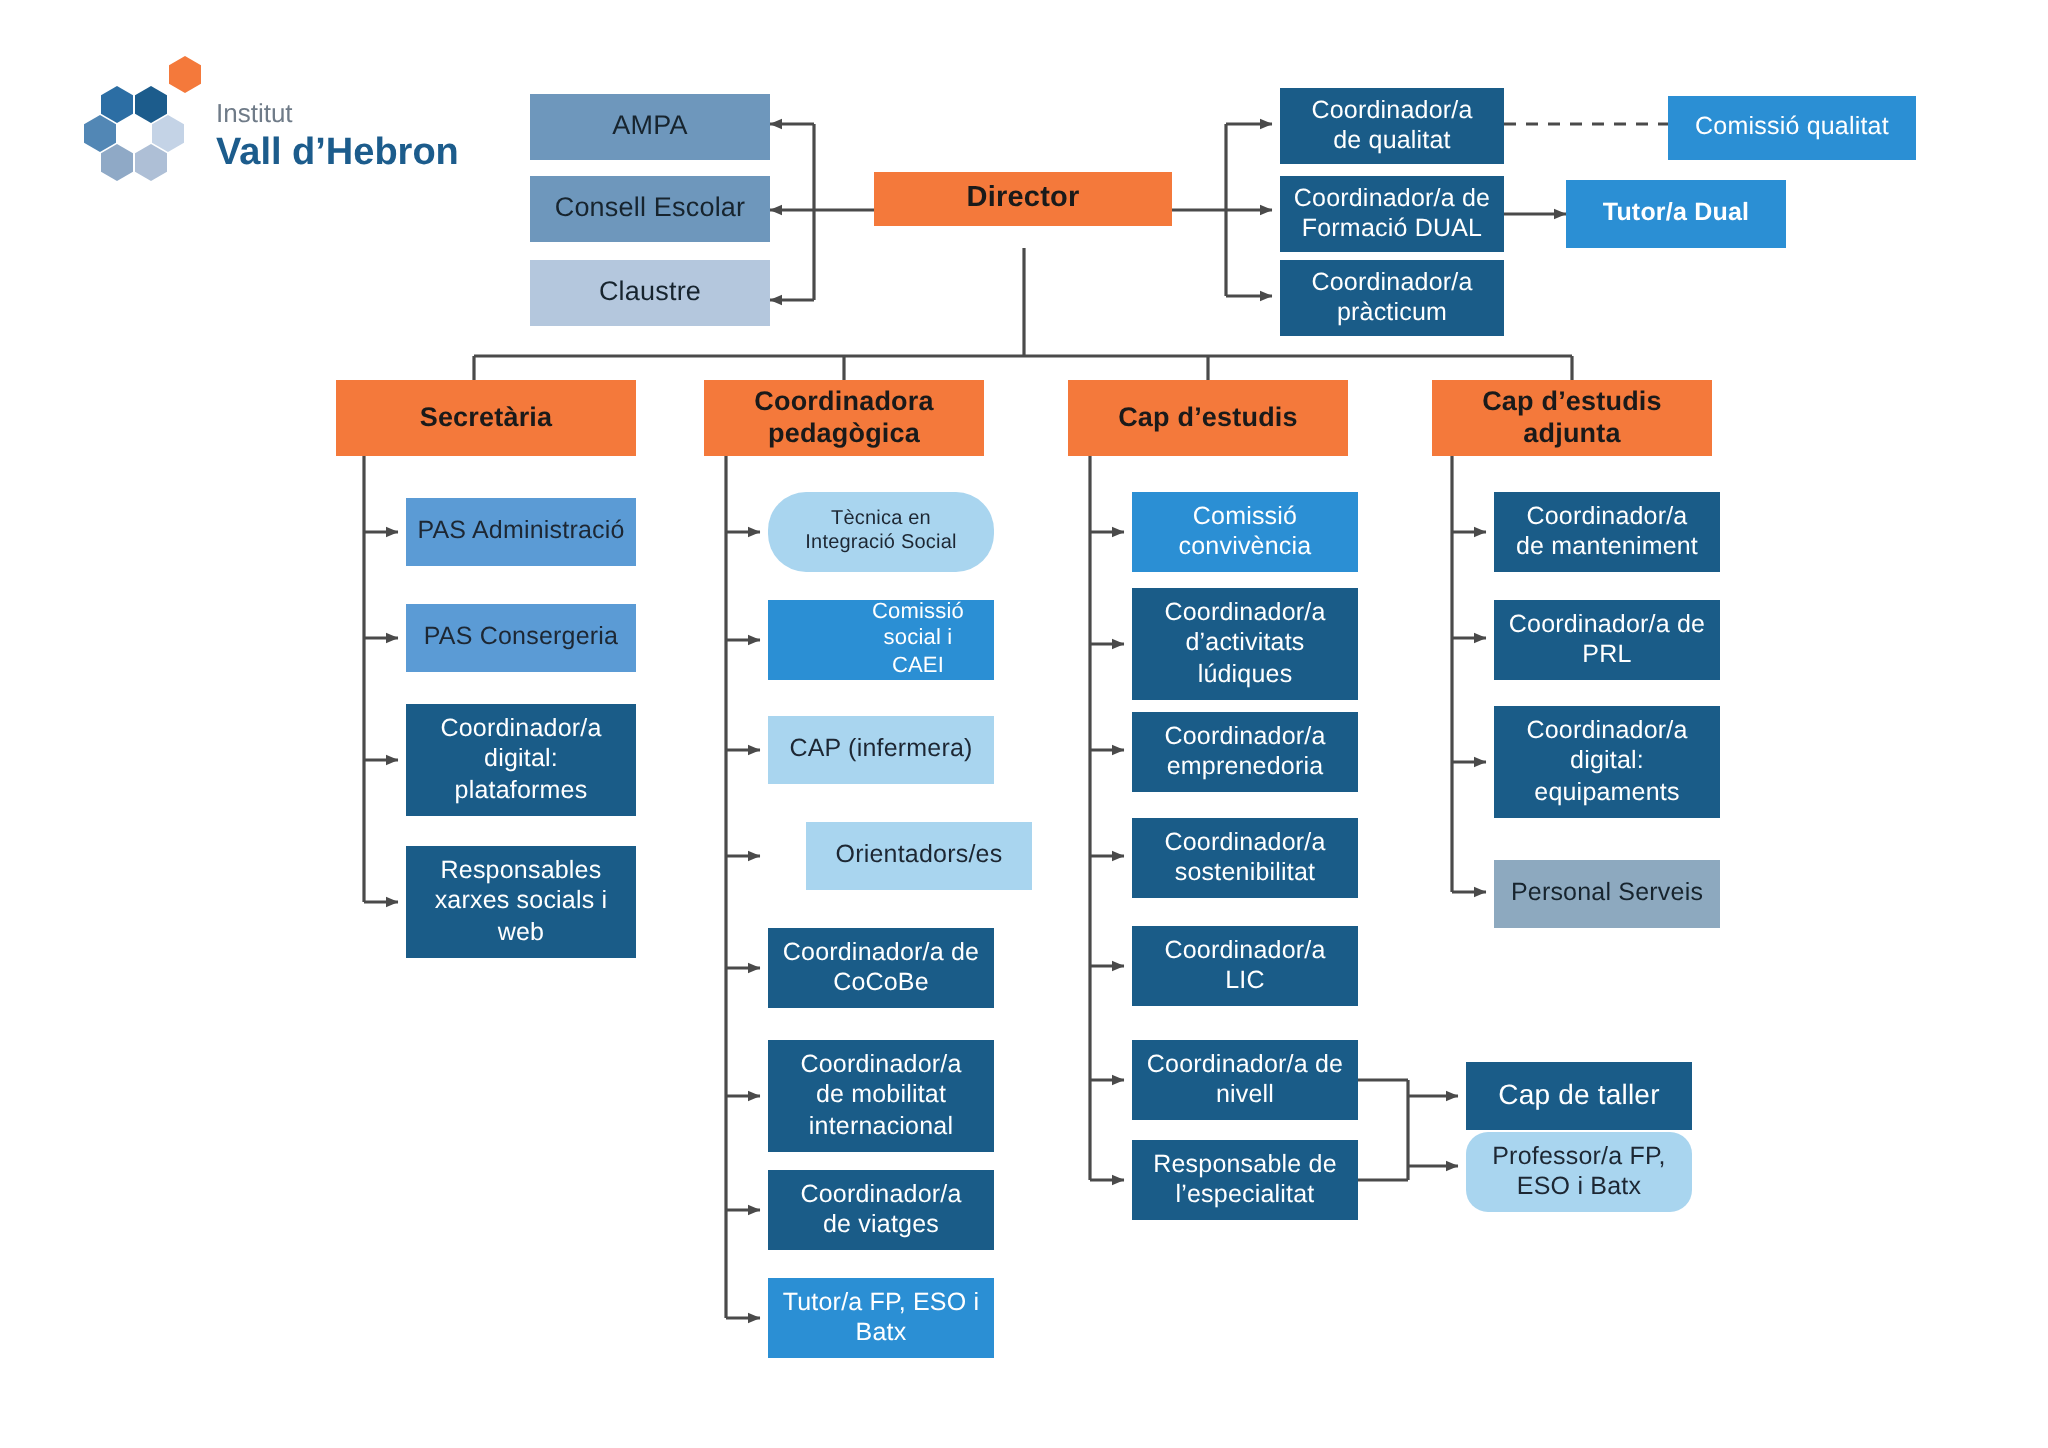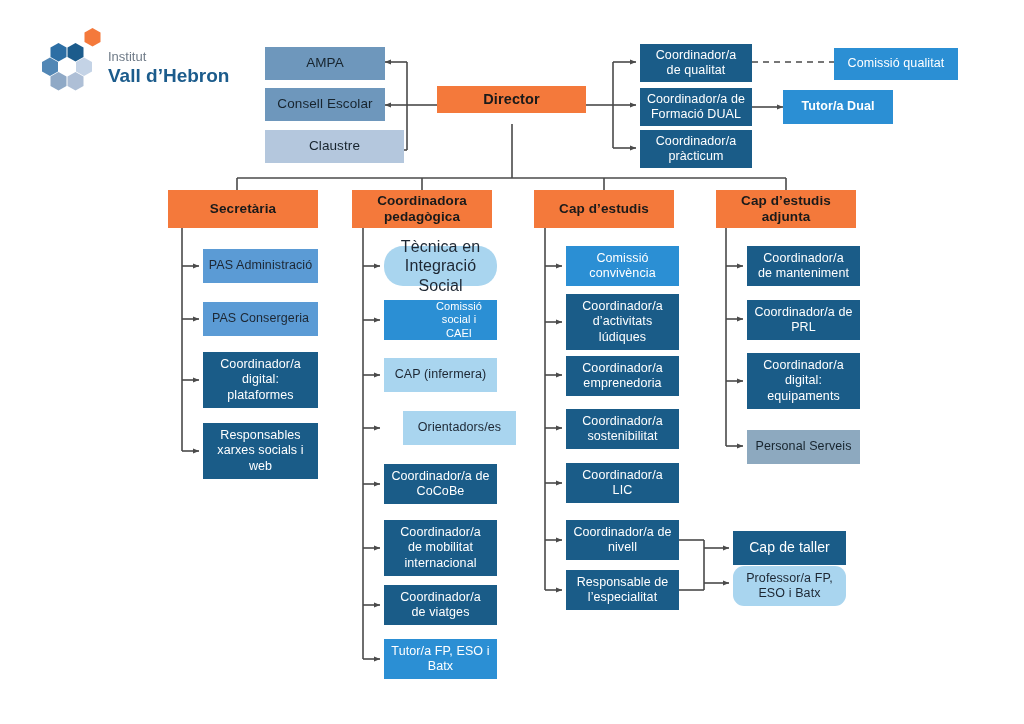--- a/index.html
+++ b/index.html
@@ -150,21 +150,21 @@
       <path d="M726,446 L743,446" marker-end="url(#ar)"></path>
     </g>
   </svg>
 
   <div class="node n-steel" style="left:265px;top:47px;width:120px;height:33px;font-size:13.5px;">
     <span>AMPA</span>
   </div>
   <div class="node n-steel" style="left:265px;top:88px;width:120px;height:33px;font-size:13.5px;">
     <span>Consell Escolar</span>
   </div>
-  <div class="node n-pale" style="left:265px;top:130px;width:139px;height:33px;font-size:13.5px;">
+  <div class="node n-pale" style="left:265px;top:130px;width:120px;height:33px;font-size:13.5px;">
     <span>Claustre</span>
   </div>
 
   <div class="node n-orange" style="left:437px;top:86px;width:149px;height:27px;font-size:14.5px;">
     <span>Director</span>
   </div>
 
   <div class="node n-navy" style="left:640px;top:44px;width:112px;height:38px;font-size:12.5px;">
     <div>
       <div>Coordinador/a</div>
@@ -223,21 +223,21 @@
     </div>
   </div>
   <div class="node n-navy" style="left:203px;top:423px;width:115px;height:56px;font-size:12.5px;">
     <div>
       <div>Responsables</div>
       <div>xarxes socials i</div>
       <div>web</div>
     </div>
   </div>
 
-  <div class="node n-sky" style="left:384px;top:246px;width:113px;height:40px;font-size:16px;border-radius:19px;">
+  <div class="node n-sky" style="left:384px;top:246px;width:113px;height:40px;font-size:10px;border-radius:19px;">
     <div>
       <div>Tècnica en</div>
       <div>Integració Social</div>
     </div>
   </div>
   <div class="node n-blue" style="left:384px;top:300px;width:113px;height:40px;font-size:11px;padding-left:42px;">
     <div>
       <div>Comissió social i</div>
       <div>CAEI</div>
     </div>

